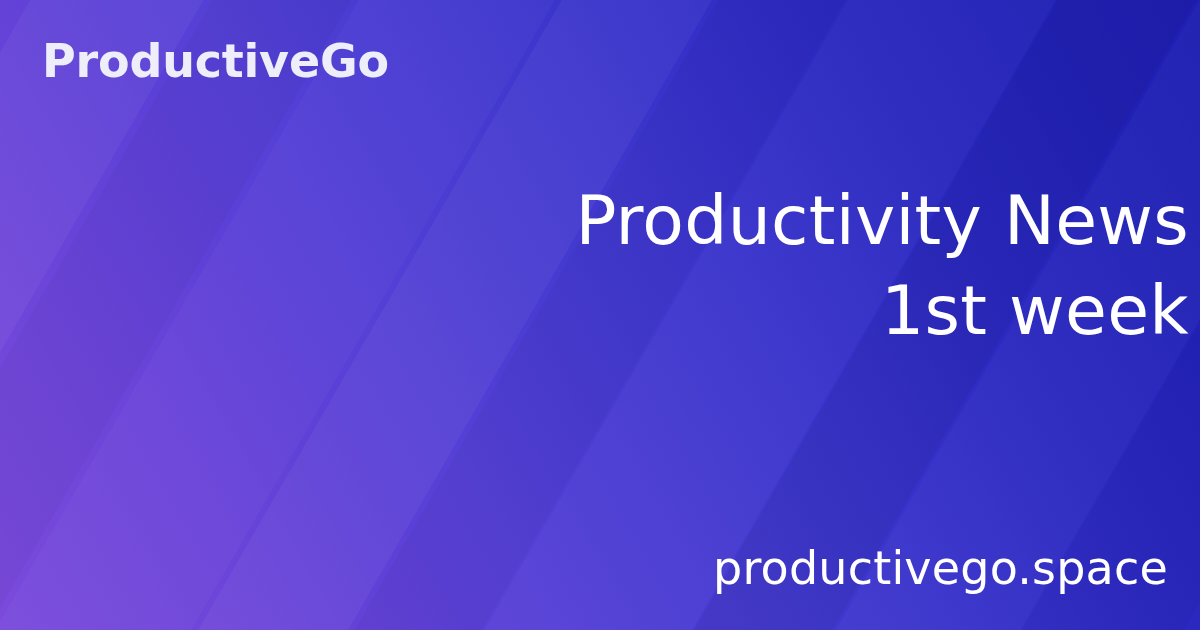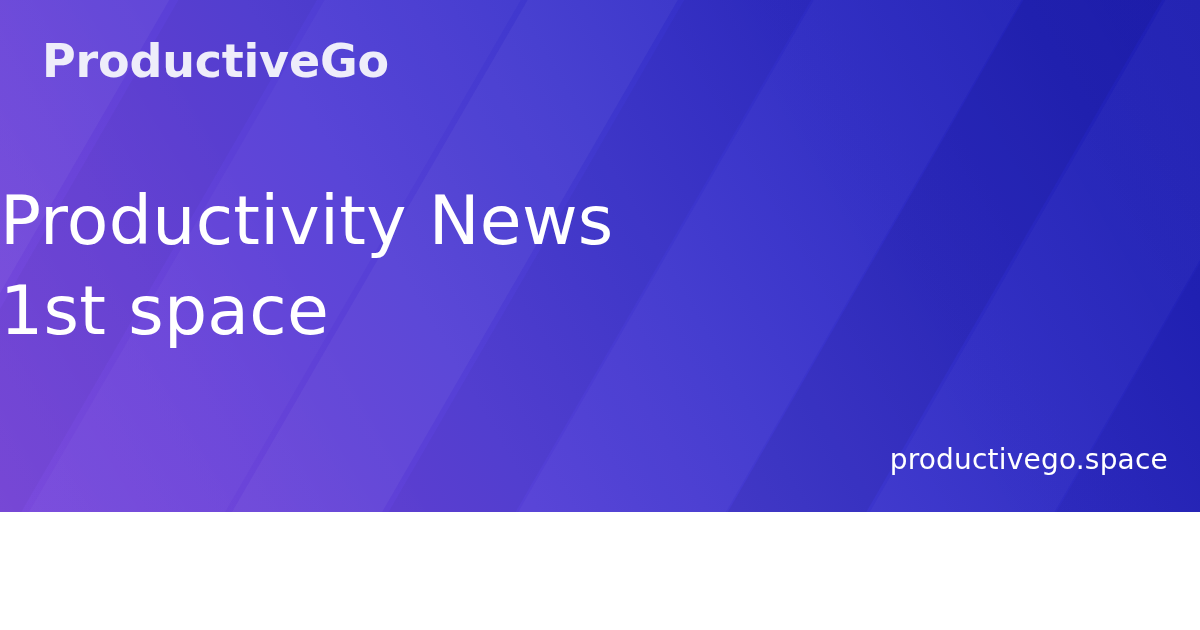--- a/index.html
+++ b/index.html
@@ -5,21 +5,21 @@
 <style>
   html, body {
     margin: 0;
     padding: 0;
     background: #ffffff;
   }
 
   .card {
     position: relative;
     width: 1200px;
-    height: 512px;
+    height: 630px;
     overflow: hidden;
     font-family: "DejaVu Sans", "Liberation Sans", sans-serif;
     
     background-image: linear-gradient(60deg, #7441DA 0%, #6740D8 18%, #5540D6 36%, #4038CE 54%, #2F2CC6 72%, #2323BF 88%, #2020BD 100%);
   }
 
   
   .bands {
     position: absolute;
     inset: 0;
@@ -58,44 +58,44 @@
     letter-spacing: -0.2px;
     color: #EEEDFA;
     white-space: nowrap;
     z-index: 3;
   }
 
   
   .headline {
     position: absolute;
     left: 0;
-    right: 0;
+    right: 11px;
     top: 176px;
     z-index: 3;
-    text-align: left;
+    text-align: right;
     color: #FFFFFF;
     font-size: 68px;
     line-height: 90px;
     font-weight: 400;
     letter-spacing: 0.3px;
   }
 
   .headline .line {
     display: block;
     white-space: nowrap;
   }
 
   
   .site-url {
     position: absolute;
     right: 32px;
     bottom: 36px;
     z-index: 3;
     color: #FFFFFF;
-    font-size: 28px;
+    font-size: 46px;
     line-height: 1.1;
     font-weight: 400;
     letter-spacing: 0.2px;
     white-space: nowrap;
   }
 </style>
 </head>
 <body>
 
 <div class="card">
@@ -111,18 +111,18 @@
       <div class="band light2" style="left: 1030px; width: 160px;"></div>
       <div class="band dark2" style="left: 1215px; width: 140px;"></div>
     </div>
 
   <div class="vignette"></div>
 
   <div class="logo">ProductiveGo</div>
 
   <div class="headline">
     <span class="line">Productivity News</span>
-    <span class="line">1st space</span>
+    <span class="line">1st week</span>
   </div>
 
   <div class="site-url">productivego.space</div>
 
 </div>
 
 </body></html>

